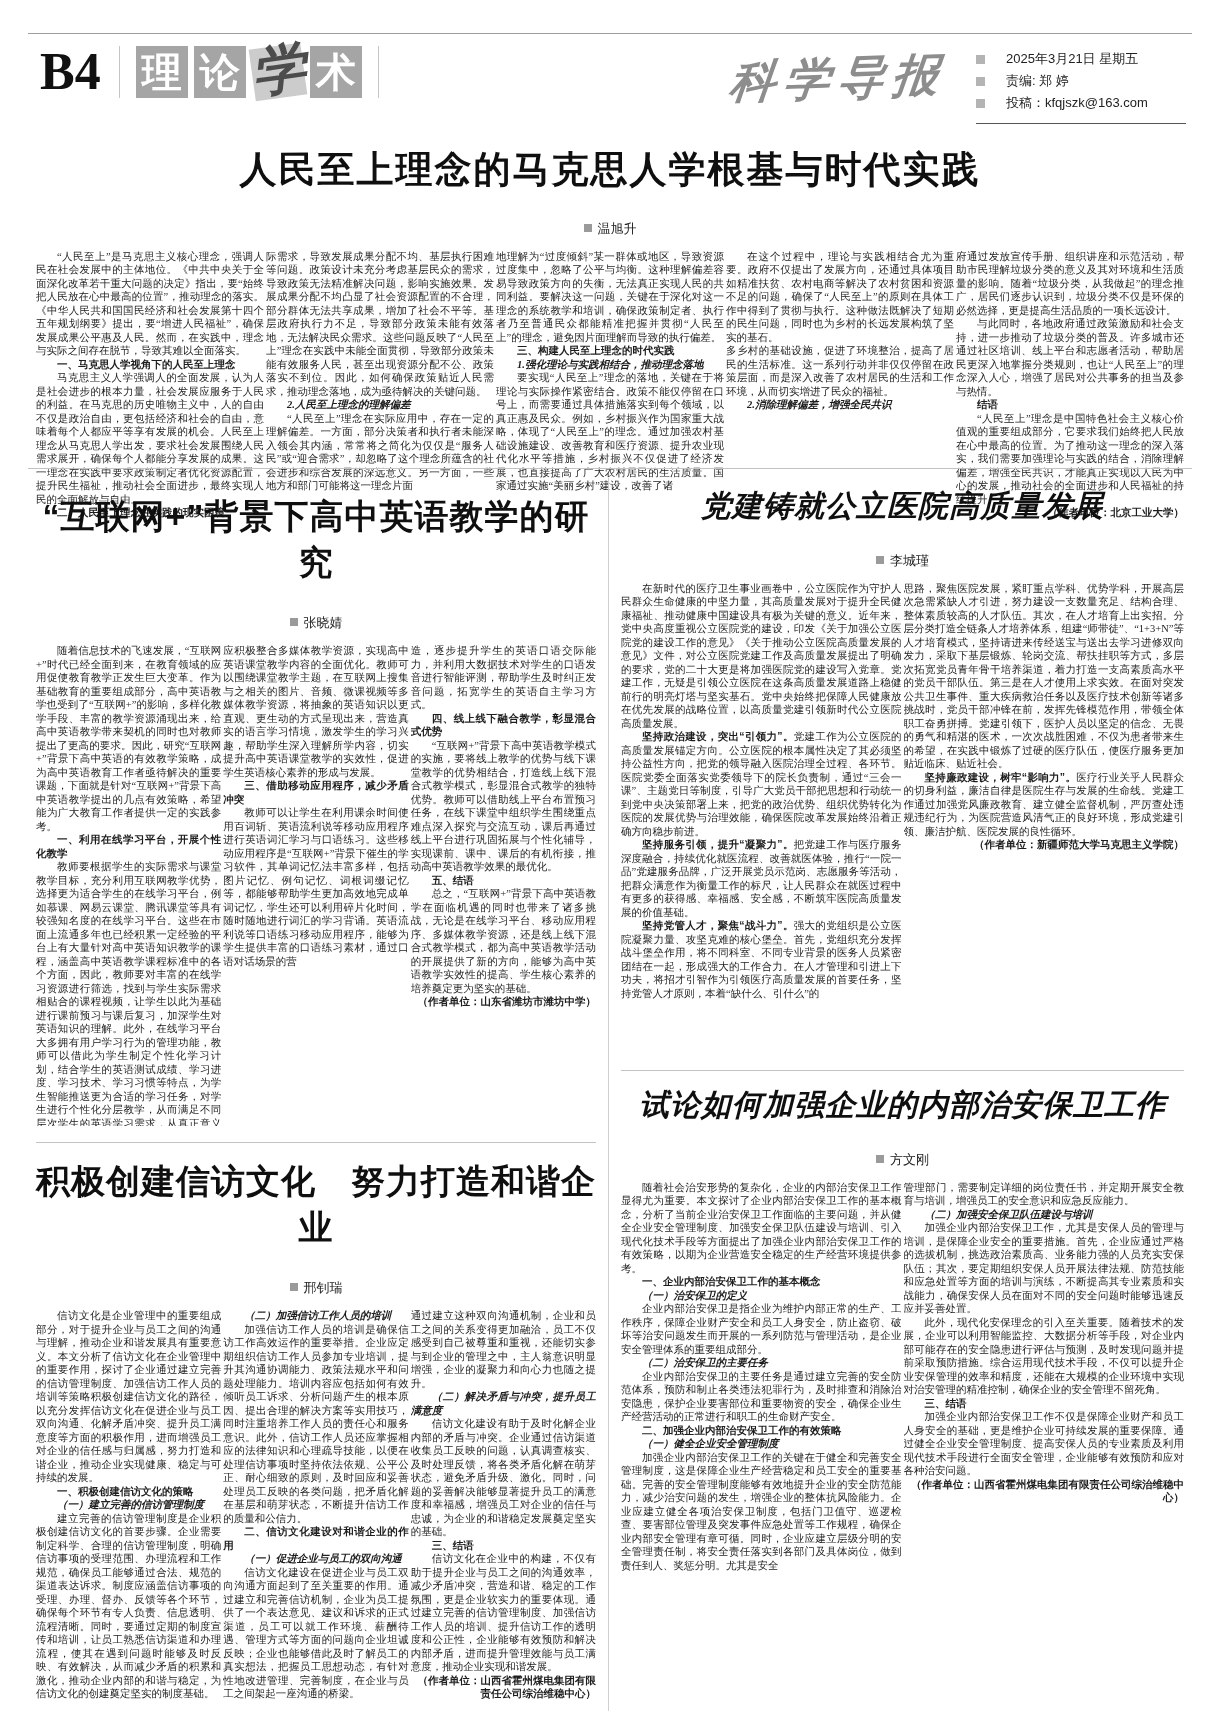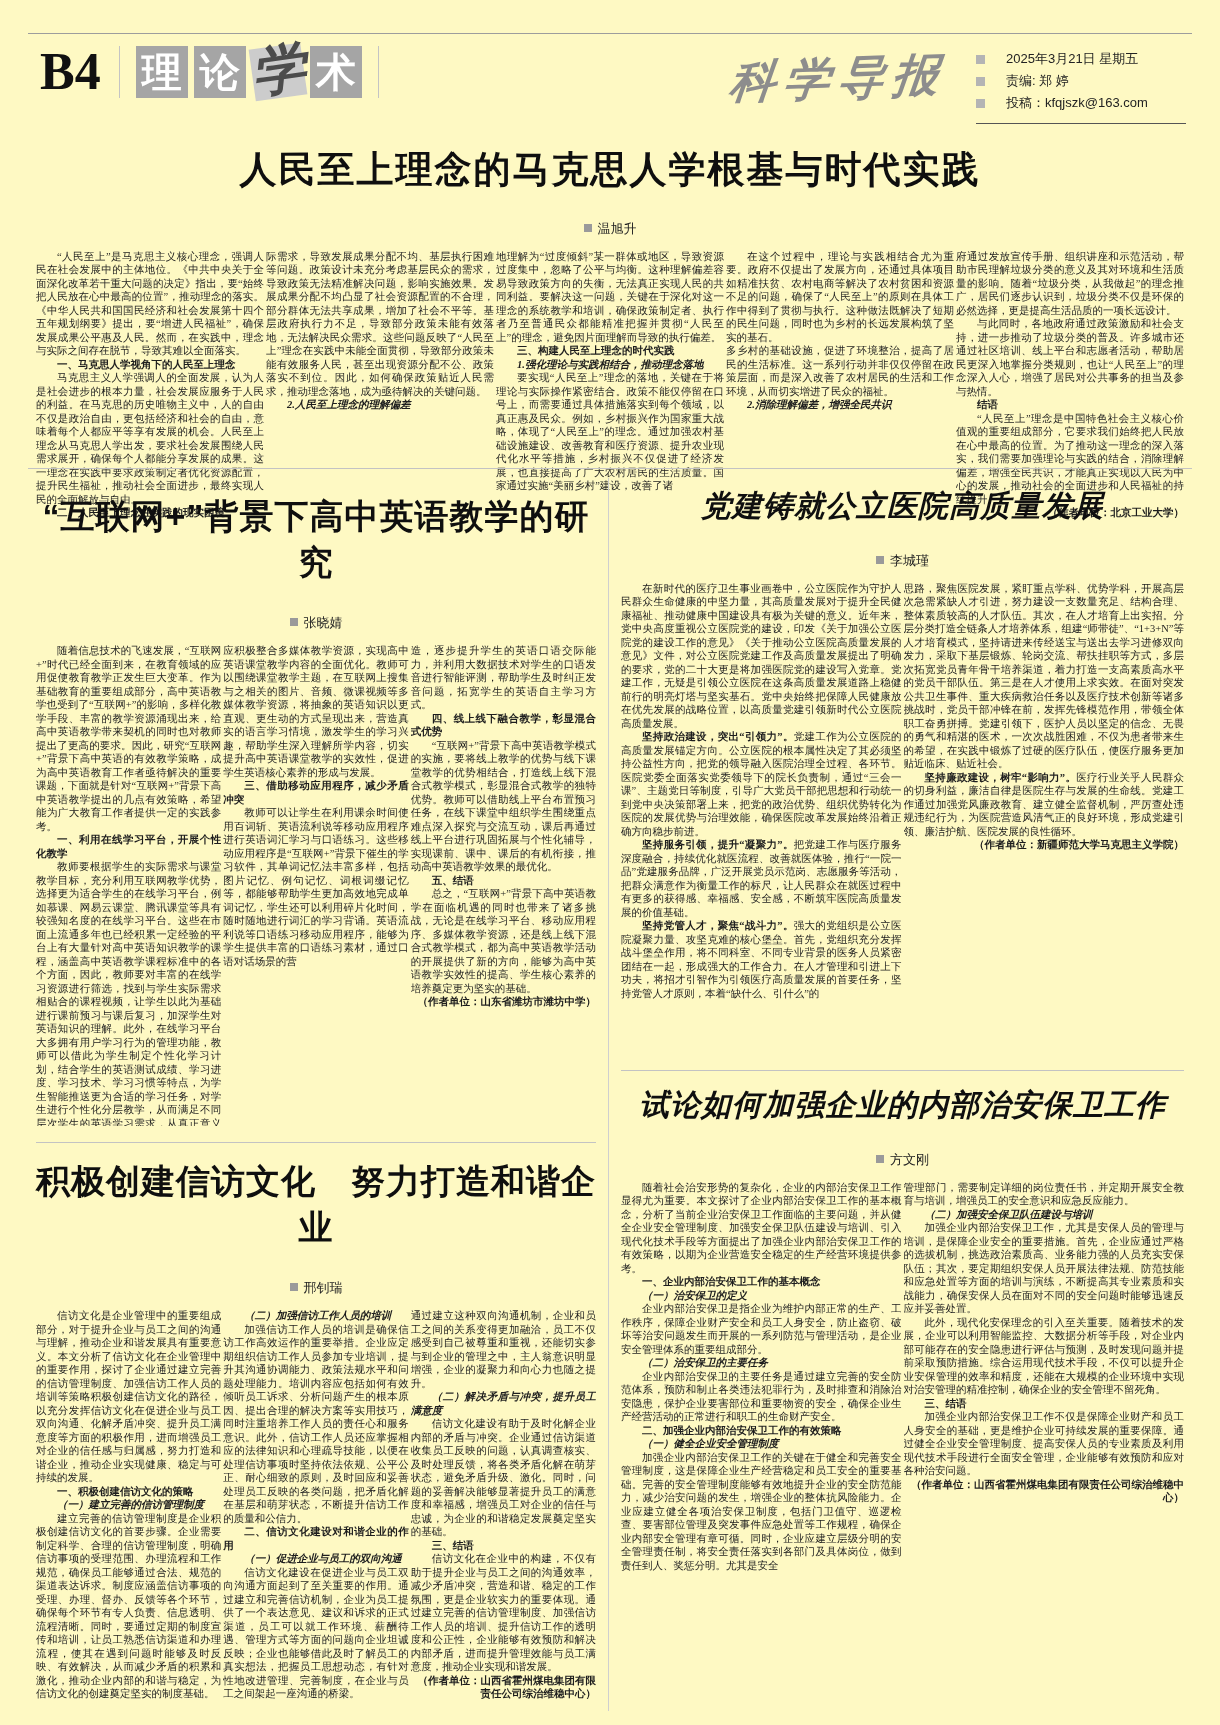--- a/index.html
+++ b/index.html
@@ -1,16 +1,16 @@
 <!DOCTYPE html>
 <html><head>
 <meta charset="utf-8">
 <style>
   html,body{margin:0;padding:0;background:#d9d9d6;}
-  .page{position:relative;width:1220px;height:1725px;margin:0 auto;background:#fef9c3;
+  .page{position:relative;width:1220px;height:1725px;margin:0 auto;background:#ffffff;
         font-family:"Liberation Serif",serif;color:#1b1b1b;overflow:hidden;}
   .top-rule{position:absolute;top:33px;left:28px;right:28px;height:1px;background:#9d9d9d;}
 
   
   .hdr{position:absolute;top:42px;left:40px;right:34px;height:72px;display:flex;
        justify-content:space-between;align-items:flex-start;}
   .hdr-left{display:flex;align-items:center;gap:18px;}
   .pagenum{font-family:"Liberation Serif",serif;font-weight:bold;font-size:52px;line-height:60px;color:#111;}
   .logo{display:flex;gap:6px;padding:0 16px;border-left:1px solid #c4c4c4;border-right:1px solid #c4c4c4;}
   .logo .box{width:52px;height:52px;background:#a5a5a5;color:#fff;text-align:center;
@@ -29,21 +29,21 @@
   .a-title{font-family:"Liberation Sans",sans-serif;font-weight:bold;text-align:center;color:#0f0f0f;}
   .byline{font-family:"Liberation Sans",sans-serif;font-size:13px;text-align:center;color:#222;}
   .byline .sq{width:8px;height:8px;background:#9a9a9a;margin-right:6px;vertical-align:1px;}
   .cols{display:flex;gap:2px;text-align:justify;}
   .col{flex:1;overflow:hidden;font-size:10.5px;line-height:13.5px;color:#1d1d1d;}
   .para{margin:0;}
   .para.p,.para.k,.para.h,.para.bp{text-indent:2em;}
   .para.h{font-family:"Liberation Sans",sans-serif;font-weight:bold;}
   .para.k{font-weight:bold;font-style:italic;}
   .para.e{font-weight:bold;text-align:right;font-family:Liberation Sans, sans-serif;}
-  .para.bp b{font-family:Liberation Serif, serif;}
+  .para.bp b{font-family:Liberation Sans, sans-serif;}
 
   
   .art1{position:absolute;top:120px;left:36px;right:36px;}
   .art1 .a-title{font-size:37px;letter-spacing:2px;}
   .art1 .byline{margin:10px 0 12px;}
   .art1 .col{height:272px;}
   .rule-h1{position:absolute;top:468px;left:28px;right:28px;height:1px;background:#c3c3c3;}
 
   
   .band{position:absolute;top:478px;left:36px;right:36px;bottom:14px;display:flex;}
@@ -102,20 +102,21 @@
     <div class="cols">
         <div class="col">
           <div class="para p">“人民至上”是马克思主义核心理念，强调人民在社会发展中的主体地位。《中共中央关于全面深化改革若干重大问题的决定》指出，要“始终把人民放在心中最高的位置”，推动理念的落实。《中华人民共和国国民经济和社会发展第十四个五年规划纲要》提出，要“增进人民福祉”，确保发展成果公平惠及人民。然而，在实践中，理念与实际之间存在脱节，导致其难以全面落实。</div>
           <div class="para h">一、马克思人学视角下的人民至上理念</div>
           <div class="para p">马克思主义人学强调人的全面发展，认为人是社会进步的根本力量，社会发展应服务于人民的利益。在马克思的历史唯物主义中，人的自由不仅是政治自由，更包括经济和社会的自由，意味着每个人都应平等享有发展的机会。人民至上理念从马克思人学出发，要求社会发展围绕人民需求展开，确保每个人都能分享发展的成果。这一理念在实践中要求政策制定者优化资源配置，提升民生福祉，推动社会全面进步，最终实现人民的全面解放与自由。</div>
           <div class="para h">二、人民至上理念在实践的现实困境</div>
         </div>
         <div class="col">
           <div class="para c">际需求，导致发展成果分配不均、基层执行困难等问题。政策设计未充分考虑基层民众的需求，导致政策无法精准解决问题，影响实施效果。发展成果分配不均凸显了社会资源配置的不合理，部分群体无法共享成果，增加了社会不平等。基层政府执行力不足，导致部分政策未能有效落地，无法解决民众需求。这些问题反映了“人民至上”理念在实践中未能全面贯彻，导致部分政策未能有效服务人民，甚至出现资源分配不公、政策落实不到位。因此，如何确保政策贴近人民需求，推动理念落地，成为亟待解决的关键问题。</div>
           <div class="para k">2.人民至上理念的理解偏差</div>
+          <div class="para p">“人民至上”理念在实际应用中，存在一定的理解偏差。一方面，部分决策者和执行者未能深入领会其内涵，常常将之简化为仅仅是“服务人民”或“迎合需求”，却忽略了这个理念所蕴含的社会进步和综合发展的深远意义。另一方面，一些地方和部门可能将这一理念片面</div>
         </div>
         <div class="col">
           <div class="para c">地理解为“过度倾斜”某一群体或地区，导致资源过度集中，忽略了公平与均衡。这种理解偏差容易导致政策方向的失衡，无法真正实现人民的共同利益。要解决这一问题，关键在于深化对这一理念的系统教学和培训，确保政策制定者、执行者乃至普通民众都能精准把握并贯彻“人民至上”的理念，避免因片面理解而导致的执行偏差。</div>
           <div class="para h">三、构建人民至上理念的时代实践</div>
           <div class="para k">1.强化理论与实践相结合，推动理念落地</div>
           <div class="para p">要实现“人民至上”理念的落地，关键在于将理论与实际操作紧密结合。政策不能仅停留在口号上，而需要通过具体措施落实到每个领域，以真正惠及民众。例如，乡村振兴作为国家重大战略，体现了“人民至上”的理念。通过加强农村基础设施建设、改善教育和医疗资源、提升农业现代化水平等措施，乡村振兴不仅促进了经济发展，也直接提高了广大农村居民的生活质量。国家通过实施“美丽乡村”建设，改善了诸</div>
         </div>
         <div class="col">
           <div class="para p">在这个过程中，理论与实践相结合尤为重要。政府不仅提出了发展方向，还通过具体项目如精准扶贫、农村电商等解决了农村贫困和资源不足的问题，确保了“人民至上”的原则在具体工作中得到了贯彻与执行。这种做法既解决了短期的民生问题，同时也为乡村的长远发展构筑了坚实的基石。</div>
           <div class="para c">多乡村的基础设施，促进了环境整治，提高了居民的生活标准。这一系列行动并非仅仅停留在政策层面，而是深入改善了农村居民的生活和工作环境，从而切实增进了民众的福祉。</div>

